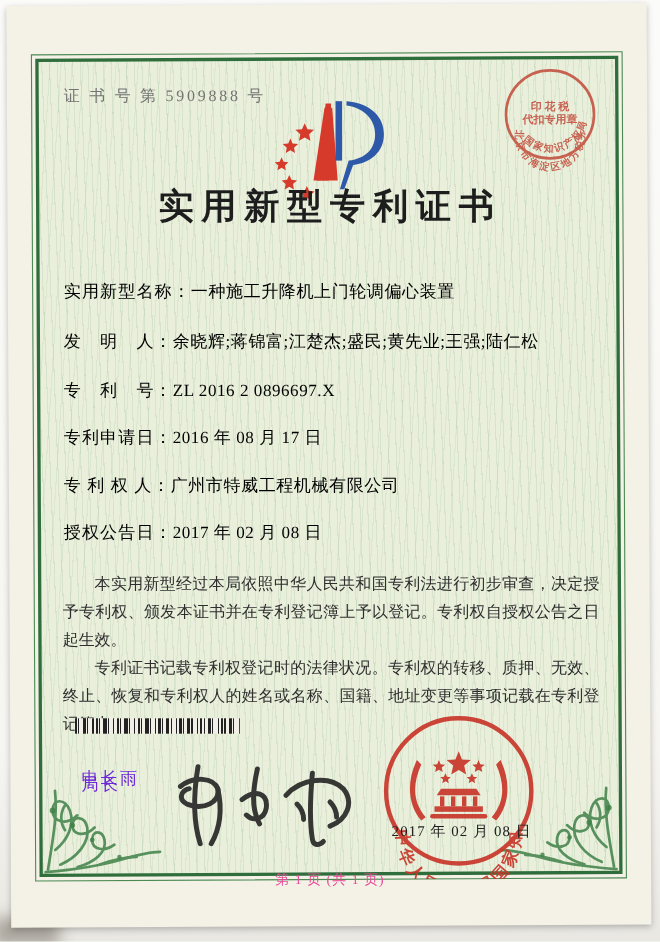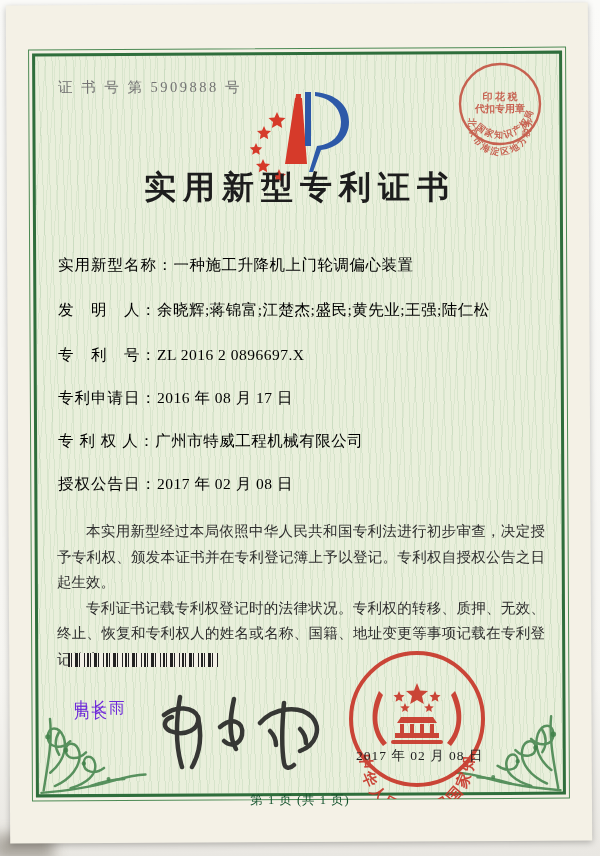--- a/index.html
+++ b/index.html
@@ -71,21 +71,21 @@
 
   .sipo-seal { position:absolute; left:337px; top:639px; width:160px; height:160px; z-index:5; opacity:.92; }
   .seal-date {
     position:absolute; left:356px; top:747px; width:130px; z-index:6;
     font-size:13.5px; color:#1e1e1e; letter-spacing:1px; white-space:nowrap;
   }
   .tax-stamp { position:absolute; left:444px; top:48px; width:112px; height:112px; z-index:6; opacity:.85; }
 
   .page-info {
     position:absolute; left:0; top:792px; width:100%; text-align:center;
-    font-size:12.5px; color:#14532d; letter-spacing:1px; z-index:4;
+    font-size:12.5px; color:#ec4899; letter-spacing:1px; z-index:4;
   }
 </style>
 </head>
 <body>
 
 <div class="scan-bg"></div>
 <div class="scan-smudge"></div>
 
 <div class="paper">
   <div class="frame-outer">

